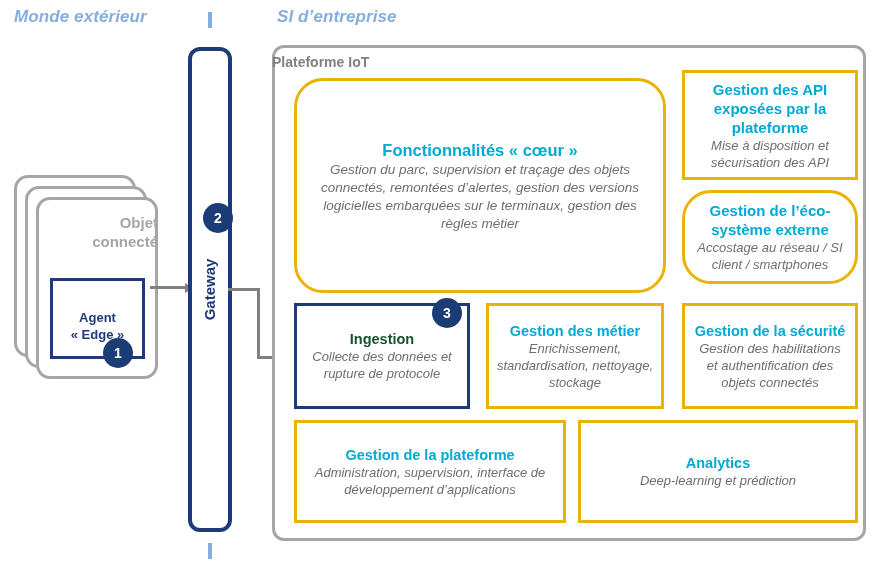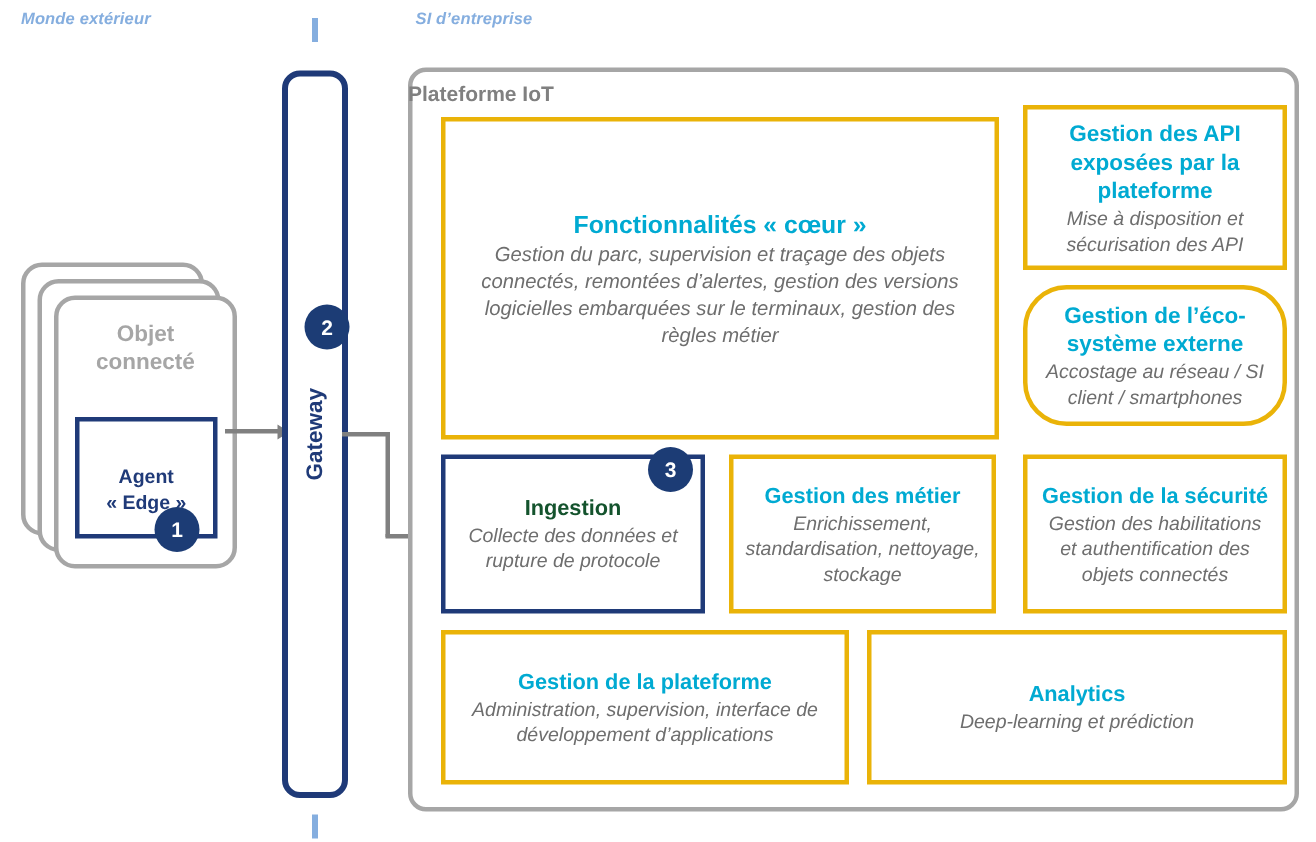--- a/index.html
+++ b/index.html
@@ -13,21 +13,21 @@
     height:561px;
     background:#ffffff;
     overflow:hidden;
   }
 
   
   .section-header{
     position:absolute;
     font-style:italic;
     font-weight:bold;
-    font-size:11px;
+    font-size:17px;
     color:#85AEDF;
     letter-spacing:.1px;
     white-space:nowrap;
   }
   #hdr-left{left:14px;top:7px;}
   #hdr-right{left:277px;top:7px;}
 
   
   .divider-mark{
     position:absolute;
@@ -50,21 +50,21 @@
   }
   #stack-back{left:14px;top:175px;}
   #stack-mid{left:25px;top:186px;}
   #stack-front{left:36px;top:197px;}
 
   #objet-label{
     position:absolute;
     left:36px;
     top:213px;
     width:122px;
-    text-align:center;
+    text-align:right;
     font-weight:bold;
     font-size:15px;
     line-height:19px;
     color:#A6A6A6;
   }
 
   
   #agent-box{
     position:absolute;
     left:50px;
@@ -182,21 +182,21 @@
   .fbox.navy .ftitle{color:#14532d;}
   .fdesc{
     font-style:italic;
     color:#6E6E6E;
     text-align:center;
     line-height:17px;
     font-size:13px;
     margin:0;
   }
 
-  #box-core{left:294px;top:78px;width:372px;height:215px;}
+  #box-core{left:294px;top:78px;width:372px;height:215px;border-radius:29px;}
   #box-core .ftitle{font-size:16.5px;line-height:22px;}
   #box-core .fdesc{font-size:13.5px;line-height:18px;}
 
   #box-api{left:682px;top:70px;width:176px;height:110px;}
   #box-api .ftitle{font-size:15px;line-height:19px;}
 
   #box-eco{left:682px;top:190px;width:176px;height:94px;border-radius:29px;}
   #box-eco .ftitle{font-size:15px;line-height:19px;}
 
   #box-ingestion{left:294px;top:303px;width:176px;height:106px;}

